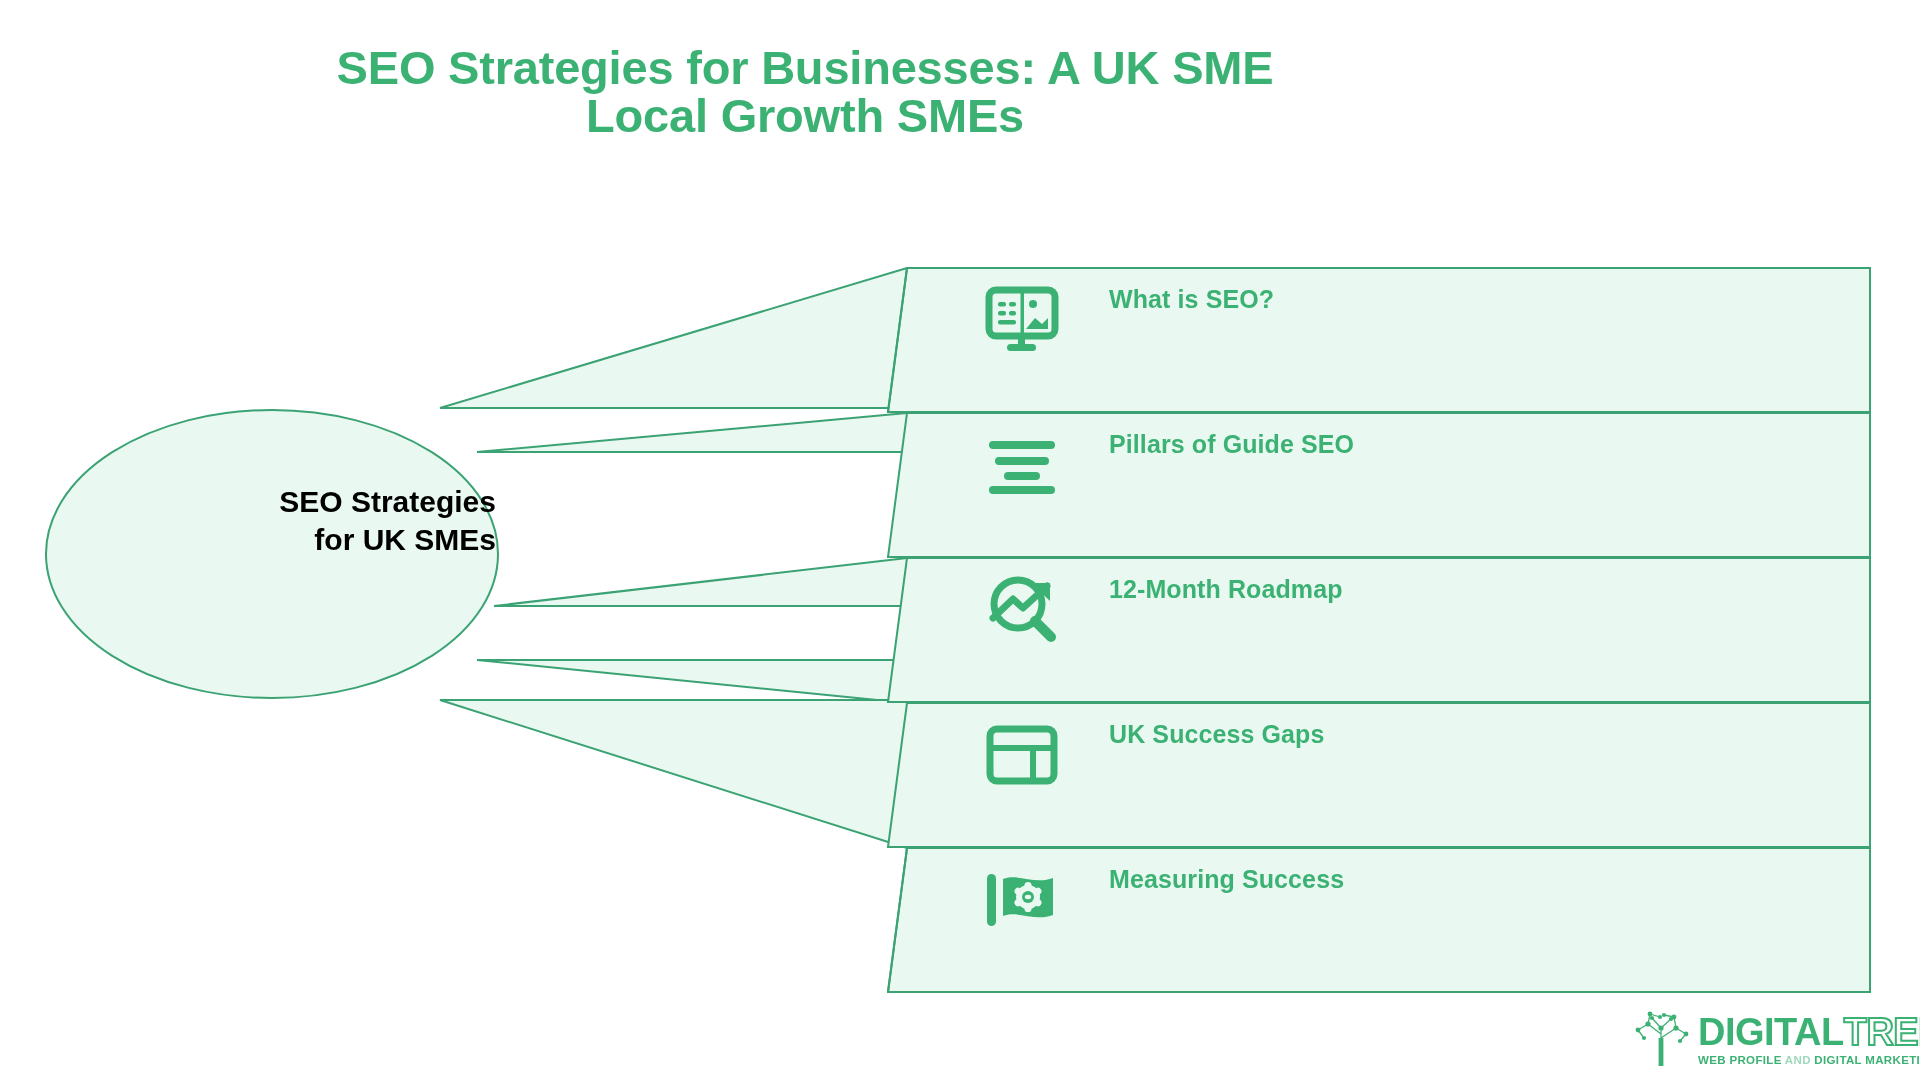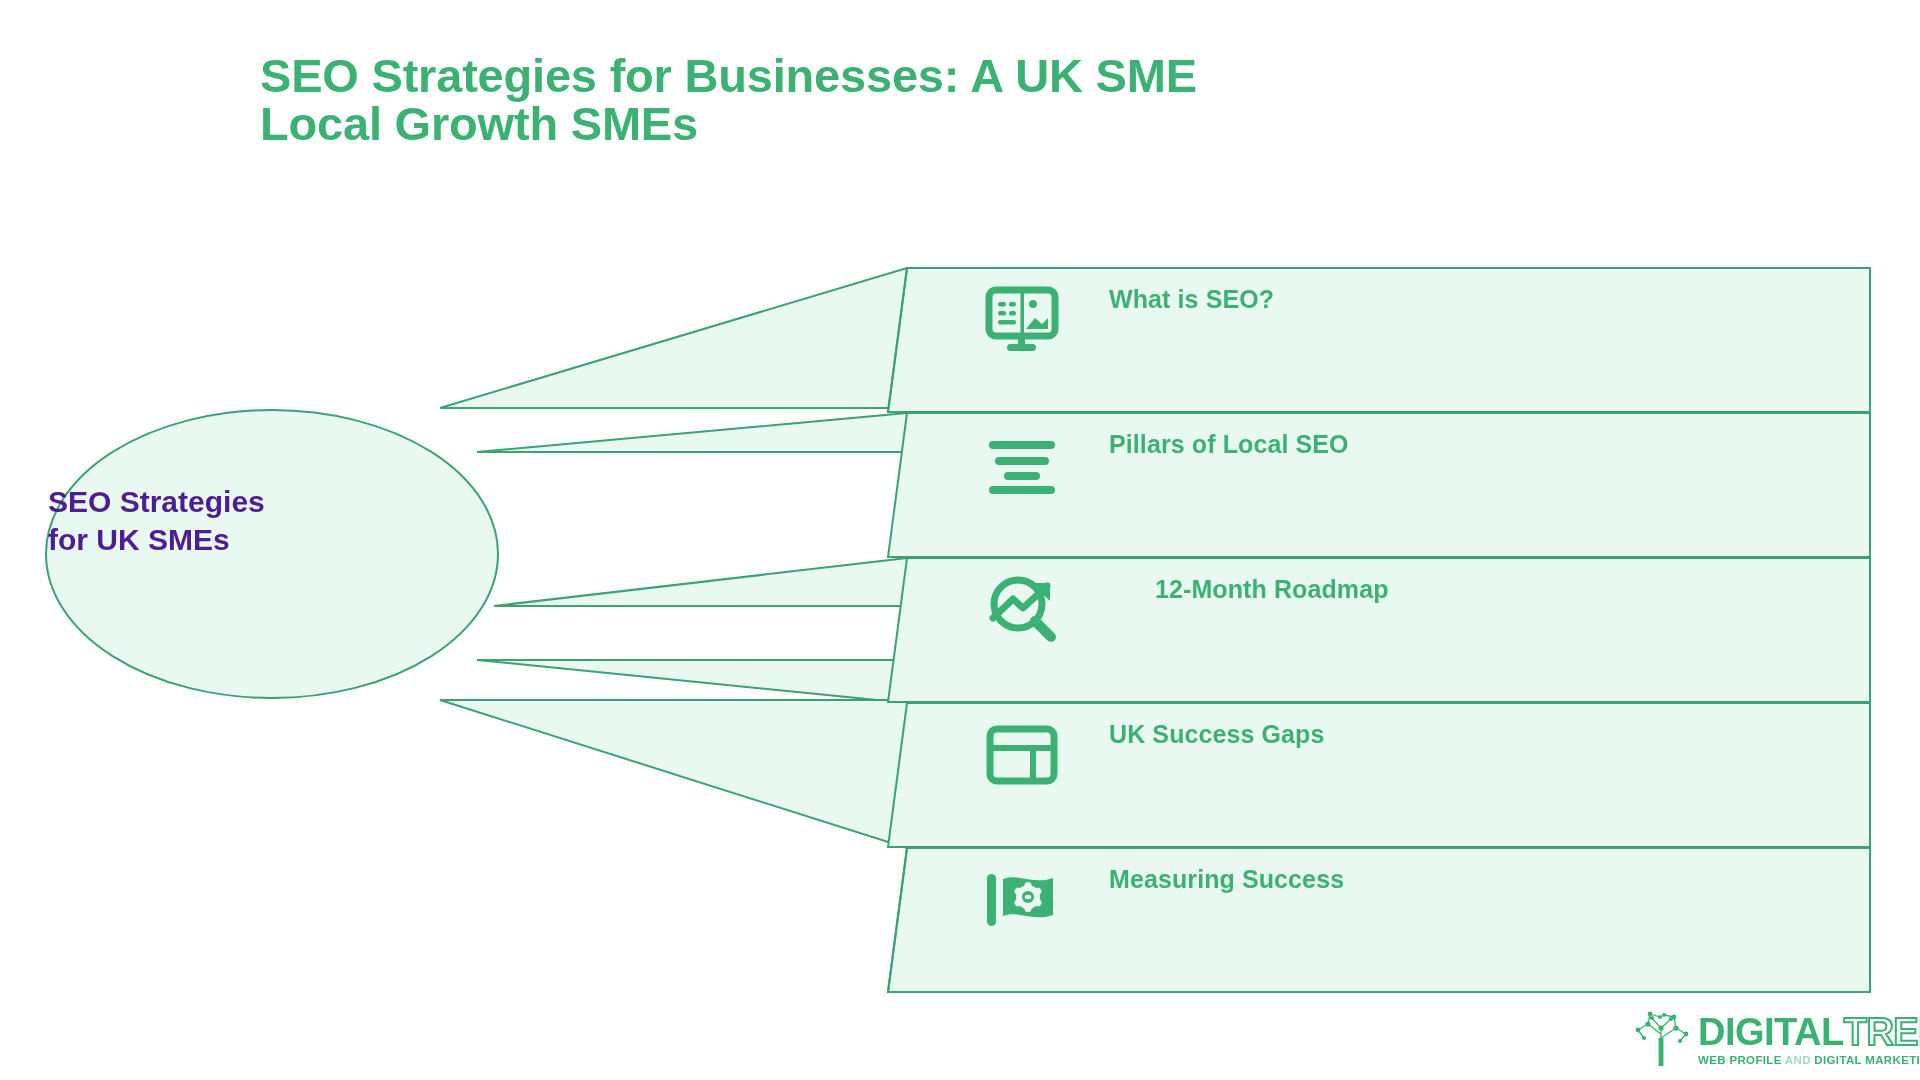--- a/index.html
+++ b/index.html
@@ -19,22 +19,23 @@
     position: absolute;
     inset: 0;
     width: 1920px;
     height: 1080px;
   }
 
   
   .title-wrap {
     position: absolute;
     left: 260px;
-    top: 52px;
+    top: 44px;
     width: 1090px;
+    text-align: center;
     pointer-events: none;
   }
   .title-line {
     color: #3bb273;
     font-size: 47px;
     font-weight: bold;
     line-height: 1.03;
     letter-spacing: -0.2px;
     white-space: nowrap;
   }
@@ -47,22 +48,22 @@
   }
   .shape-fill { fill: #e9f8f0; stroke: #3aa273; stroke-width: 2; }
   .divider { stroke: #3aa273; stroke-width: 2; fill: none; }
 
   
   .center-label {
     position: absolute;
     left: 48px;
     top: 483px;
     width: 448px;
-    text-align: left;
-    color: #4c1d95;
+    text-align: right;
+    color: #000000;
     font-size: 30px;
     font-weight: bold;
     line-height: 1.25;
     pointer-events: none;
   }
 
   
   .row {
     position: absolute;
     height: 110px;
@@ -181,24 +182,24 @@
 
   <div class="row" style="top:430px;">
     <div class="icon">
       <svg width="74" height="70" viewBox="0 0 74 70">
         <rect x="4" y="11" width="66" height="8" rx="4" fill="#3bb273"></rect>
         <rect x="10" y="27" width="54" height="8" rx="4" fill="#3bb273"></rect>
         <rect x="19" y="42" width="36" height="8" rx="4" fill="#3bb273"></rect>
         <rect x="4" y="56" width="66" height="8" rx="4" fill="#3bb273"></rect>
       </svg>
     </div>
-    <div class="row-label">Pillars of Local SEO</div>
-  </div>
-
-  <div class="row" style="top:575px;gap:46px;">
+    <div class="row-label">Pillars of Guide SEO</div>
+  </div>
+
+  <div class="row" style="top:575px;">
     <div class="icon">
       <svg width="74" height="70" viewBox="0 0 74 70">
         <circle cx="33" cy="29" r="24" fill="none" stroke="#3bb273" stroke-width="7"></circle>
         <line x1="50" y1="46" x2="66" y2="62" stroke="#3bb273" stroke-width="10" stroke-linecap="round"></line>
         <path d="M 8 43 L 28 24 L 38 33 L 62 11" fill="none" stroke="#3bb273" stroke-width="7" stroke-linecap="round" stroke-linejoin="round"></path>
         <path d="M 46 8 L 65 8 L 65 26 Z" fill="#3bb273"></path>
       </svg>
     </div>
     <div class="row-label">12-Month Roadmap</div>
   </div>

